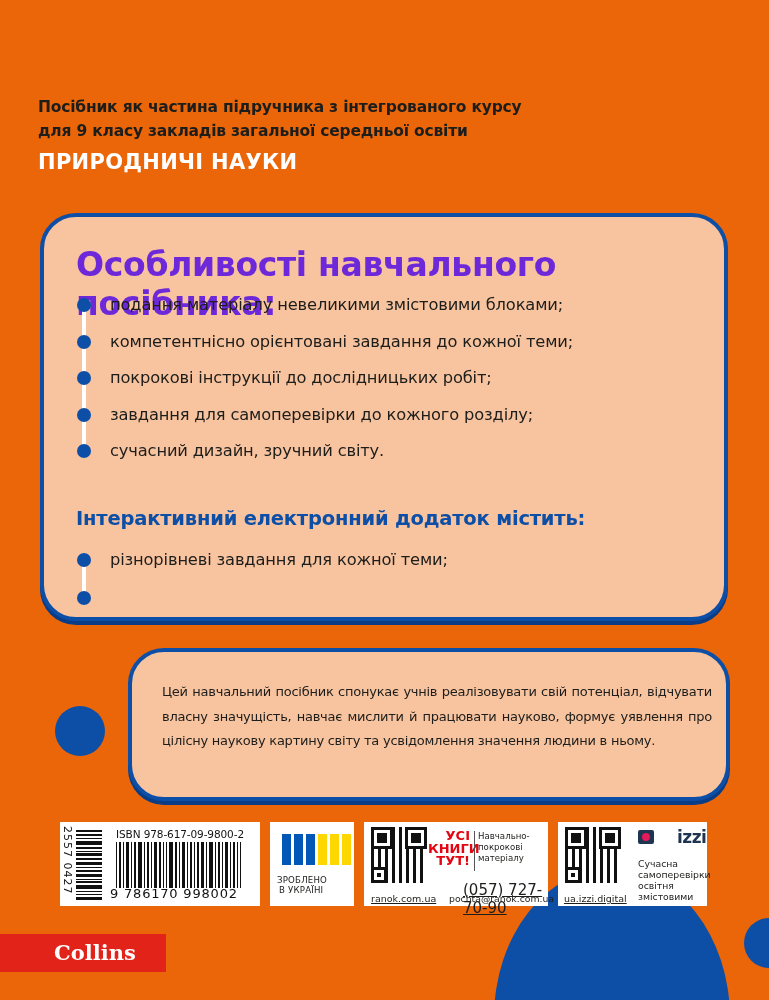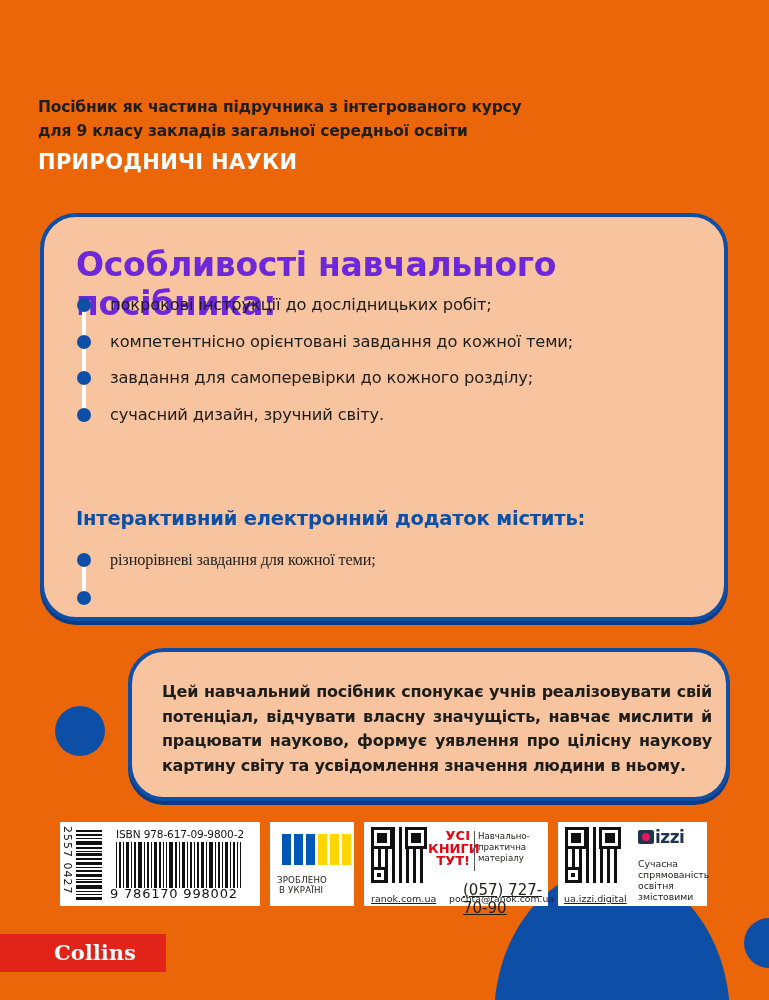--- a/index.html
+++ b/index.html
@@ -48,31 +48,31 @@
   .bullets.list2 { top: 324px; }
   .bullets::before {
     content: ""; position: absolute; left: 6px; top: 12px; bottom: 12px;
     width: 4px; background: #ffffff;
   }
   .bullets li {
     position: relative; height: 36.5px; line-height: 36.5px;
     padding-left: 34px; font-size: 16.3px; color: #1d1d1b;
     letter-spacing: -0.15px;
   }
-  .bullets.list2 li { height: 38px; line-height: 38px; font-family: Liberation Serif, serif; }
+  .bullets.list2 li { height: 38px; line-height: 38px; }
   .bullets li .dot {
     position: absolute; left: 1px; top: 50%; margin-top: -7px;
     width: 14px; height: 14px; border-radius: 50%; background: #0d4ea6;
   }
 
   
   .statement-box { left: 128px; top: 648px; width: 602px; height: 153px; }
   .statement-box p {
     position: absolute; left: 30px; top: 28px; width: 550px;
-    font-size: 16px; font-weight: bold; line-height: 24.5px;
+    font-size: 13px; font-weight: normal; line-height: 24.5px;
     color: #1d1d1b; text-align: justify; letter-spacing: -0.25px;
   }
 
   .circle { border-radius: 50%; background: #0d4ea6; }
   .circle-left { left: 55px; top: 706px; width: 50px; height: 50px; }
   .circle-big { left: 494px; top: 868px; width: 236px; height: 300px; }
   .circle-right { left: 744px; top: 918px; width: 50px; height: 50px; }
 
   
   .panel { background: #ffffff; top: 822px; height: 84px; }
@@ -126,21 +126,21 @@
   }
   .ranok-divider {
     position: absolute; left: 110px; top: 9px; width: 1px; height: 40px; background: #555;
   }
   .ranok-desc {
     position: absolute; left: 114px; top: 9px; font-size: 8.6px; line-height: 11px; color: #1d1d1b;
   }
   .ranok-phone { position: absolute; left: 99px; top: 59px; font-size: 15px; color: #1d1d1b; text-decoration: underline; }
   .ranok-email { position: absolute; left: 85px; top: 71px; font-size: 9.3px; color: #1d1d1b; }
 
-  .izzi-logo { position: absolute; left: 80px; top: 5px; display: flex; align-items: center; gap: 1px; }
+  .izzi-logo { position: absolute; left: 80px; top: 5px; display: flex; align-items: center; gap: 23px; }
   .izzi-icon {
     width: 16px; height: 14px; background: #1e3551; border-radius: 2px; position: relative;
   }
   .izzi-icon::after {
     content: ""; position: absolute; left: 4px; top: 3px; width: 8px; height: 8px;
     border-radius: 50%; background: #e6195a;
   }
   .izzi-word { font-size: 17px; font-weight: bold; color: #1e3551; letter-spacing: -0.5px; }
   .izzi-desc {
     position: absolute; left: 80px; top: 36px; font-size: 9.3px; line-height: 11px; color: #1d1d1b;
@@ -157,22 +157,23 @@
 
 <div class="abs subtitle">
   <div>Посібник як частина підручника з інтегрованого курсу</div>
   <div>для 9 класу закладів загальної середньої освіти</div>
 </div>
 <div class="abs book-title">ПРИРОДНИЧІ НАУКИ</div>
 
 <div class="abs box features-box">
   <h2>Особливості навчального посібника:</h2>
   <ul class="bullets list1">
+    <li><span class="dot"></span><span>подання матеріалу невеликими змістовими блоками;</span></li>
+    <li><span class="dot"></span><span>компетентнісно орієнтовані завдання до кожної теми;</span></li>
     <li><span class="dot"></span><span>покрокові інструкції до дослідницьких робіт;</span></li>
-    <li><span class="dot"></span><span>компетентнісно орієнтовані завдання до кожної теми;</span></li>
     <li><span class="dot"></span><span>завдання для самоперевірки до кожного розділу;</span></li>
     <li><span class="dot"></span><span>сучасний дизайн, зручний світу.</span></li>
   </ul>
   <h3>Інтерактивний електронний додаток містить:</h3>
   <ul class="bullets list2">
     <li><span class="dot"></span><span>різнорівневі завдання для кожної теми;</span></li>
     <li><span class="dot"></span></li>
   </ul>
 </div>
 
@@ -266,37 +267,37 @@
     </div>
   <div class="url" style="left:7px;top:71px;">ranok.com.ua</div>
   <div class="ranok-slogan">
     <div>УСІ</div>
     <div>КНИГИ</div>
     <div>ТУТ!</div>
   </div>
   <div class="ranok-divider"></div>
   <div class="ranok-desc">
     <div>Навчально-</div>
-    <div>практична</div>
+    <div>покрокові</div>
     <div>матеріалу</div>
   </div>
   <div class="ranok-phone">(057) 727-70-90</div>
   <div class="ranok-email">pochta@ranok.com.ua</div>
 </div>
 
 <div class="abs panel izzi-panel">
   <div class="qr" style="left:7px;top:5px;">
       <span class="finder"></span>
     </div>
   <div class="url" style="left:6px;top:71px;">ua.izzi.digital</div>
   <div class="izzi-logo">
     <span class="izzi-icon"></span>
     <span class="izzi-word">izzi</span>
   </div>
   <div class="izzi-desc">
     <div>Сучасна</div>
-    <div>спрямованість</div>
+    <div>самоперевірки</div>
     <div>освітня</div>
     <div>змістовими</div>
   </div>
 </div>
 
 <div class="abs collins">Collins</div>
 
 </body></html>

